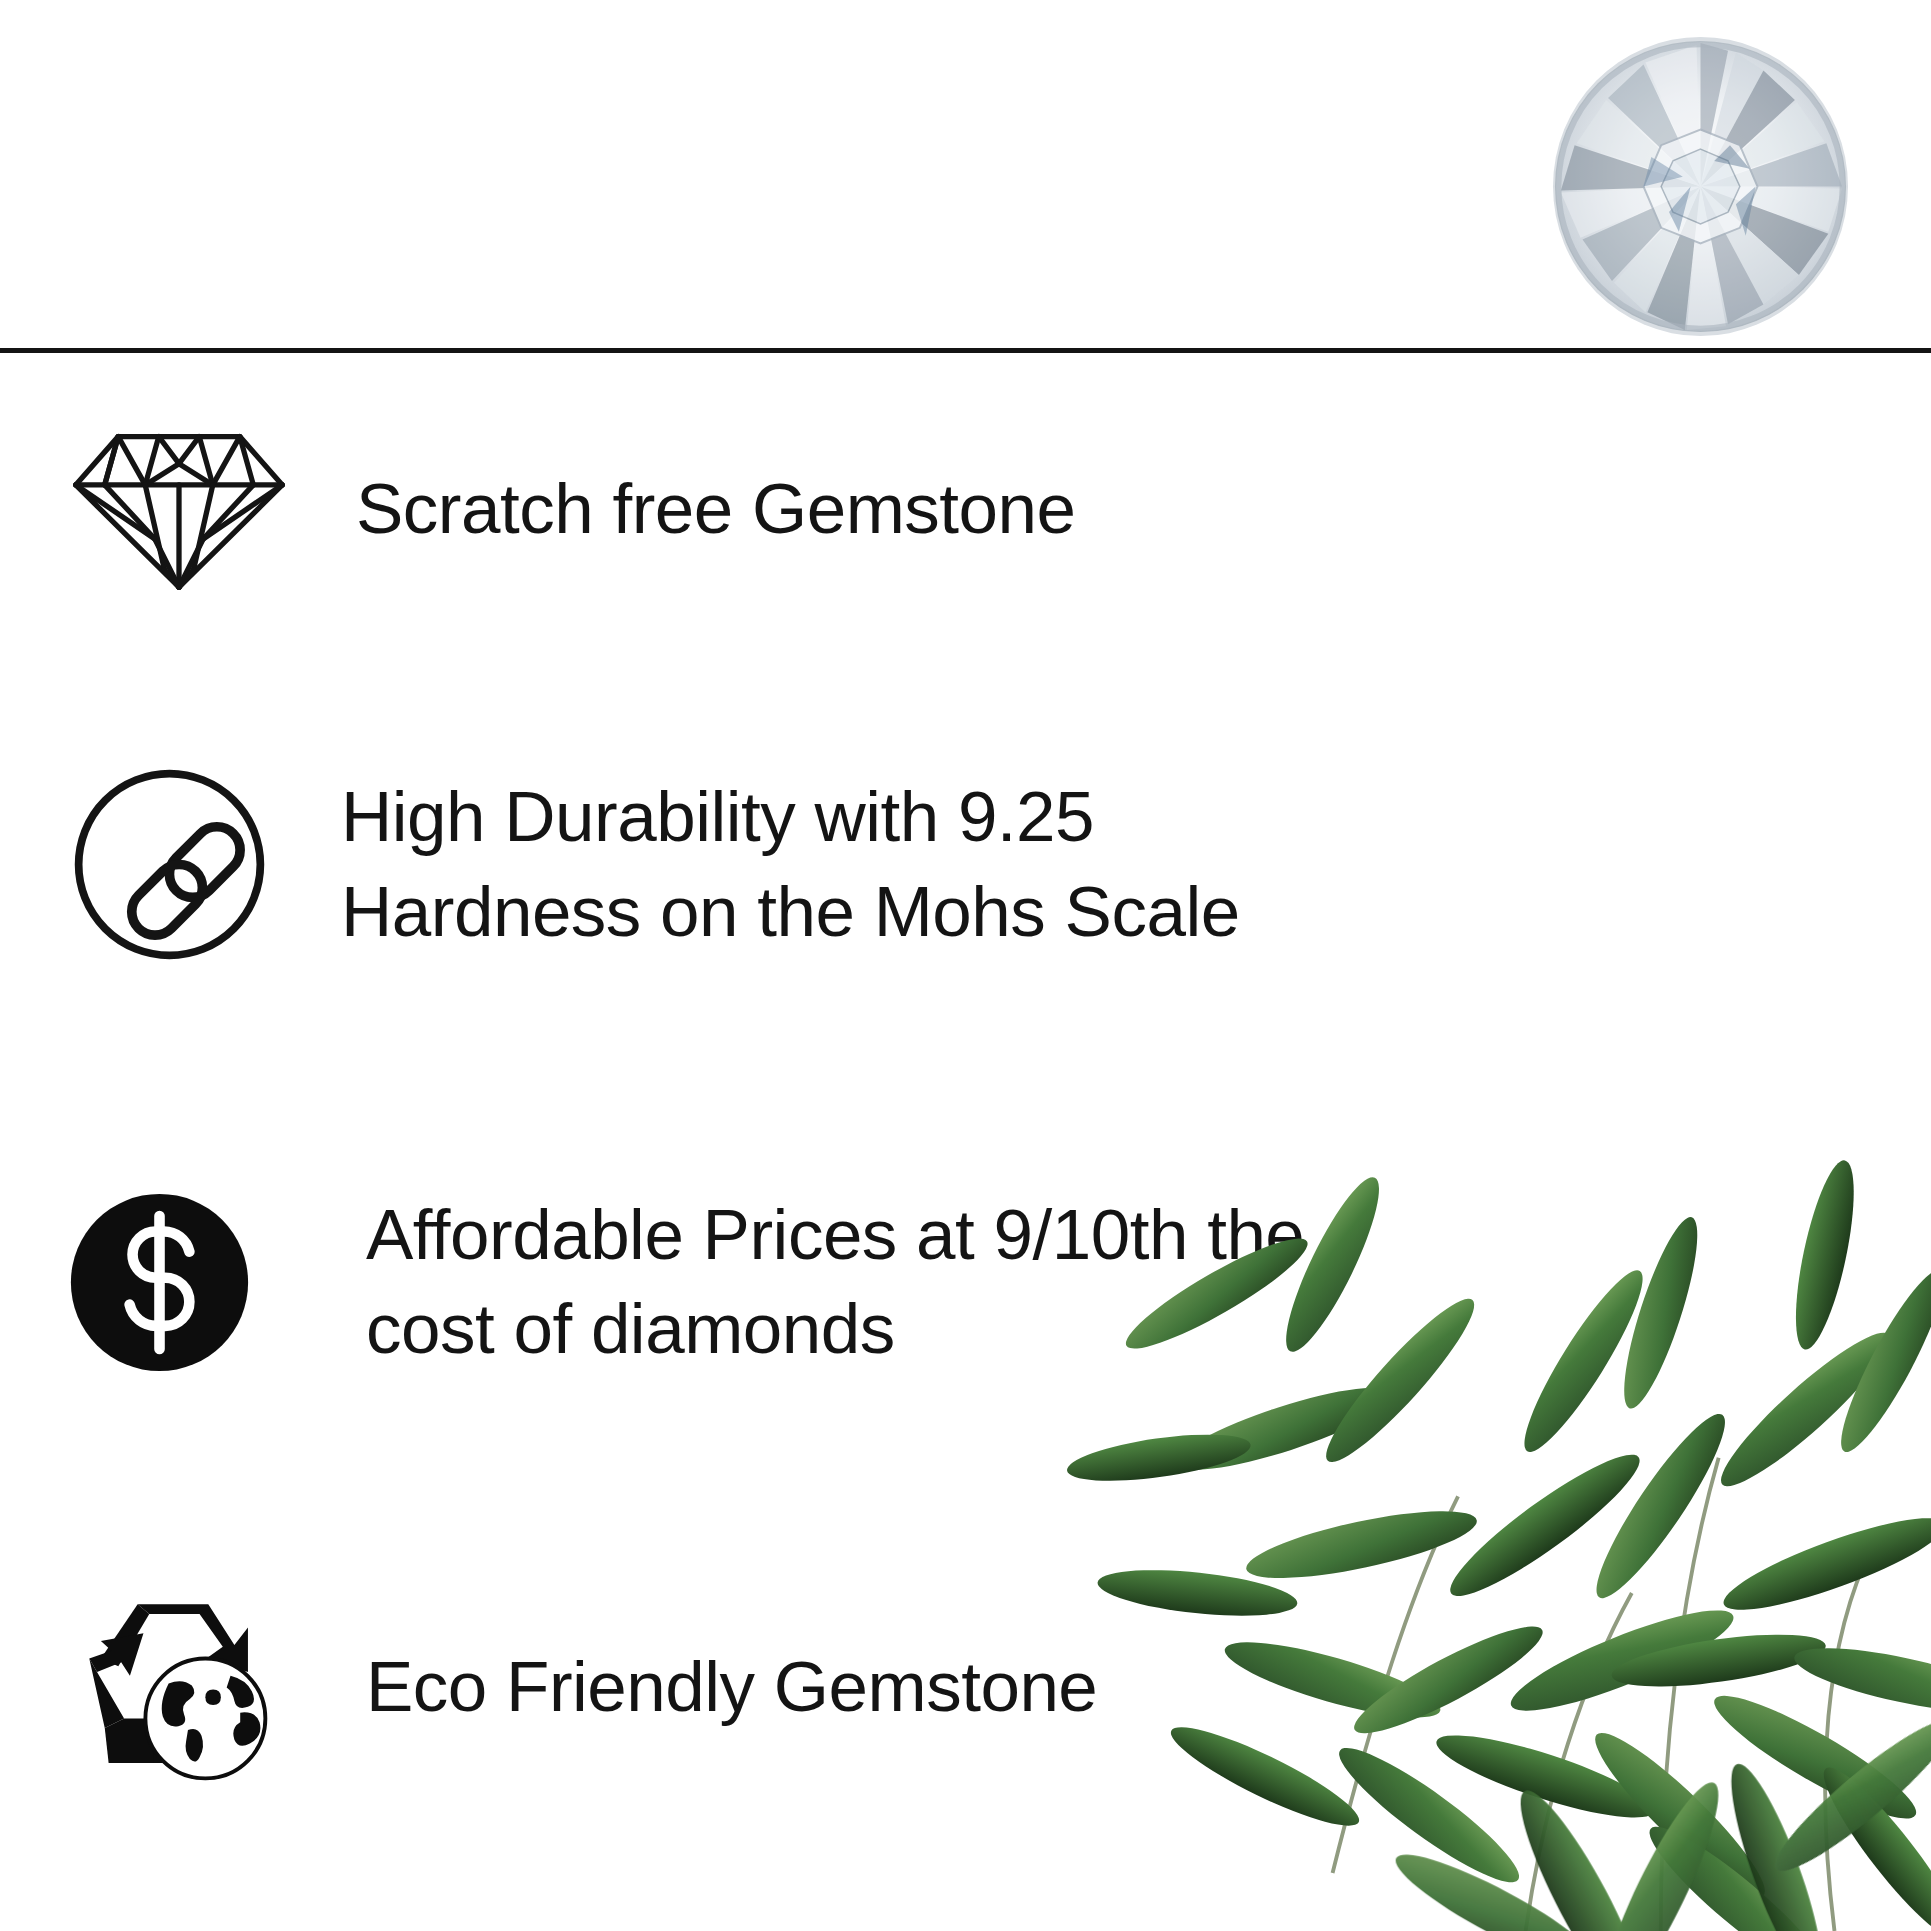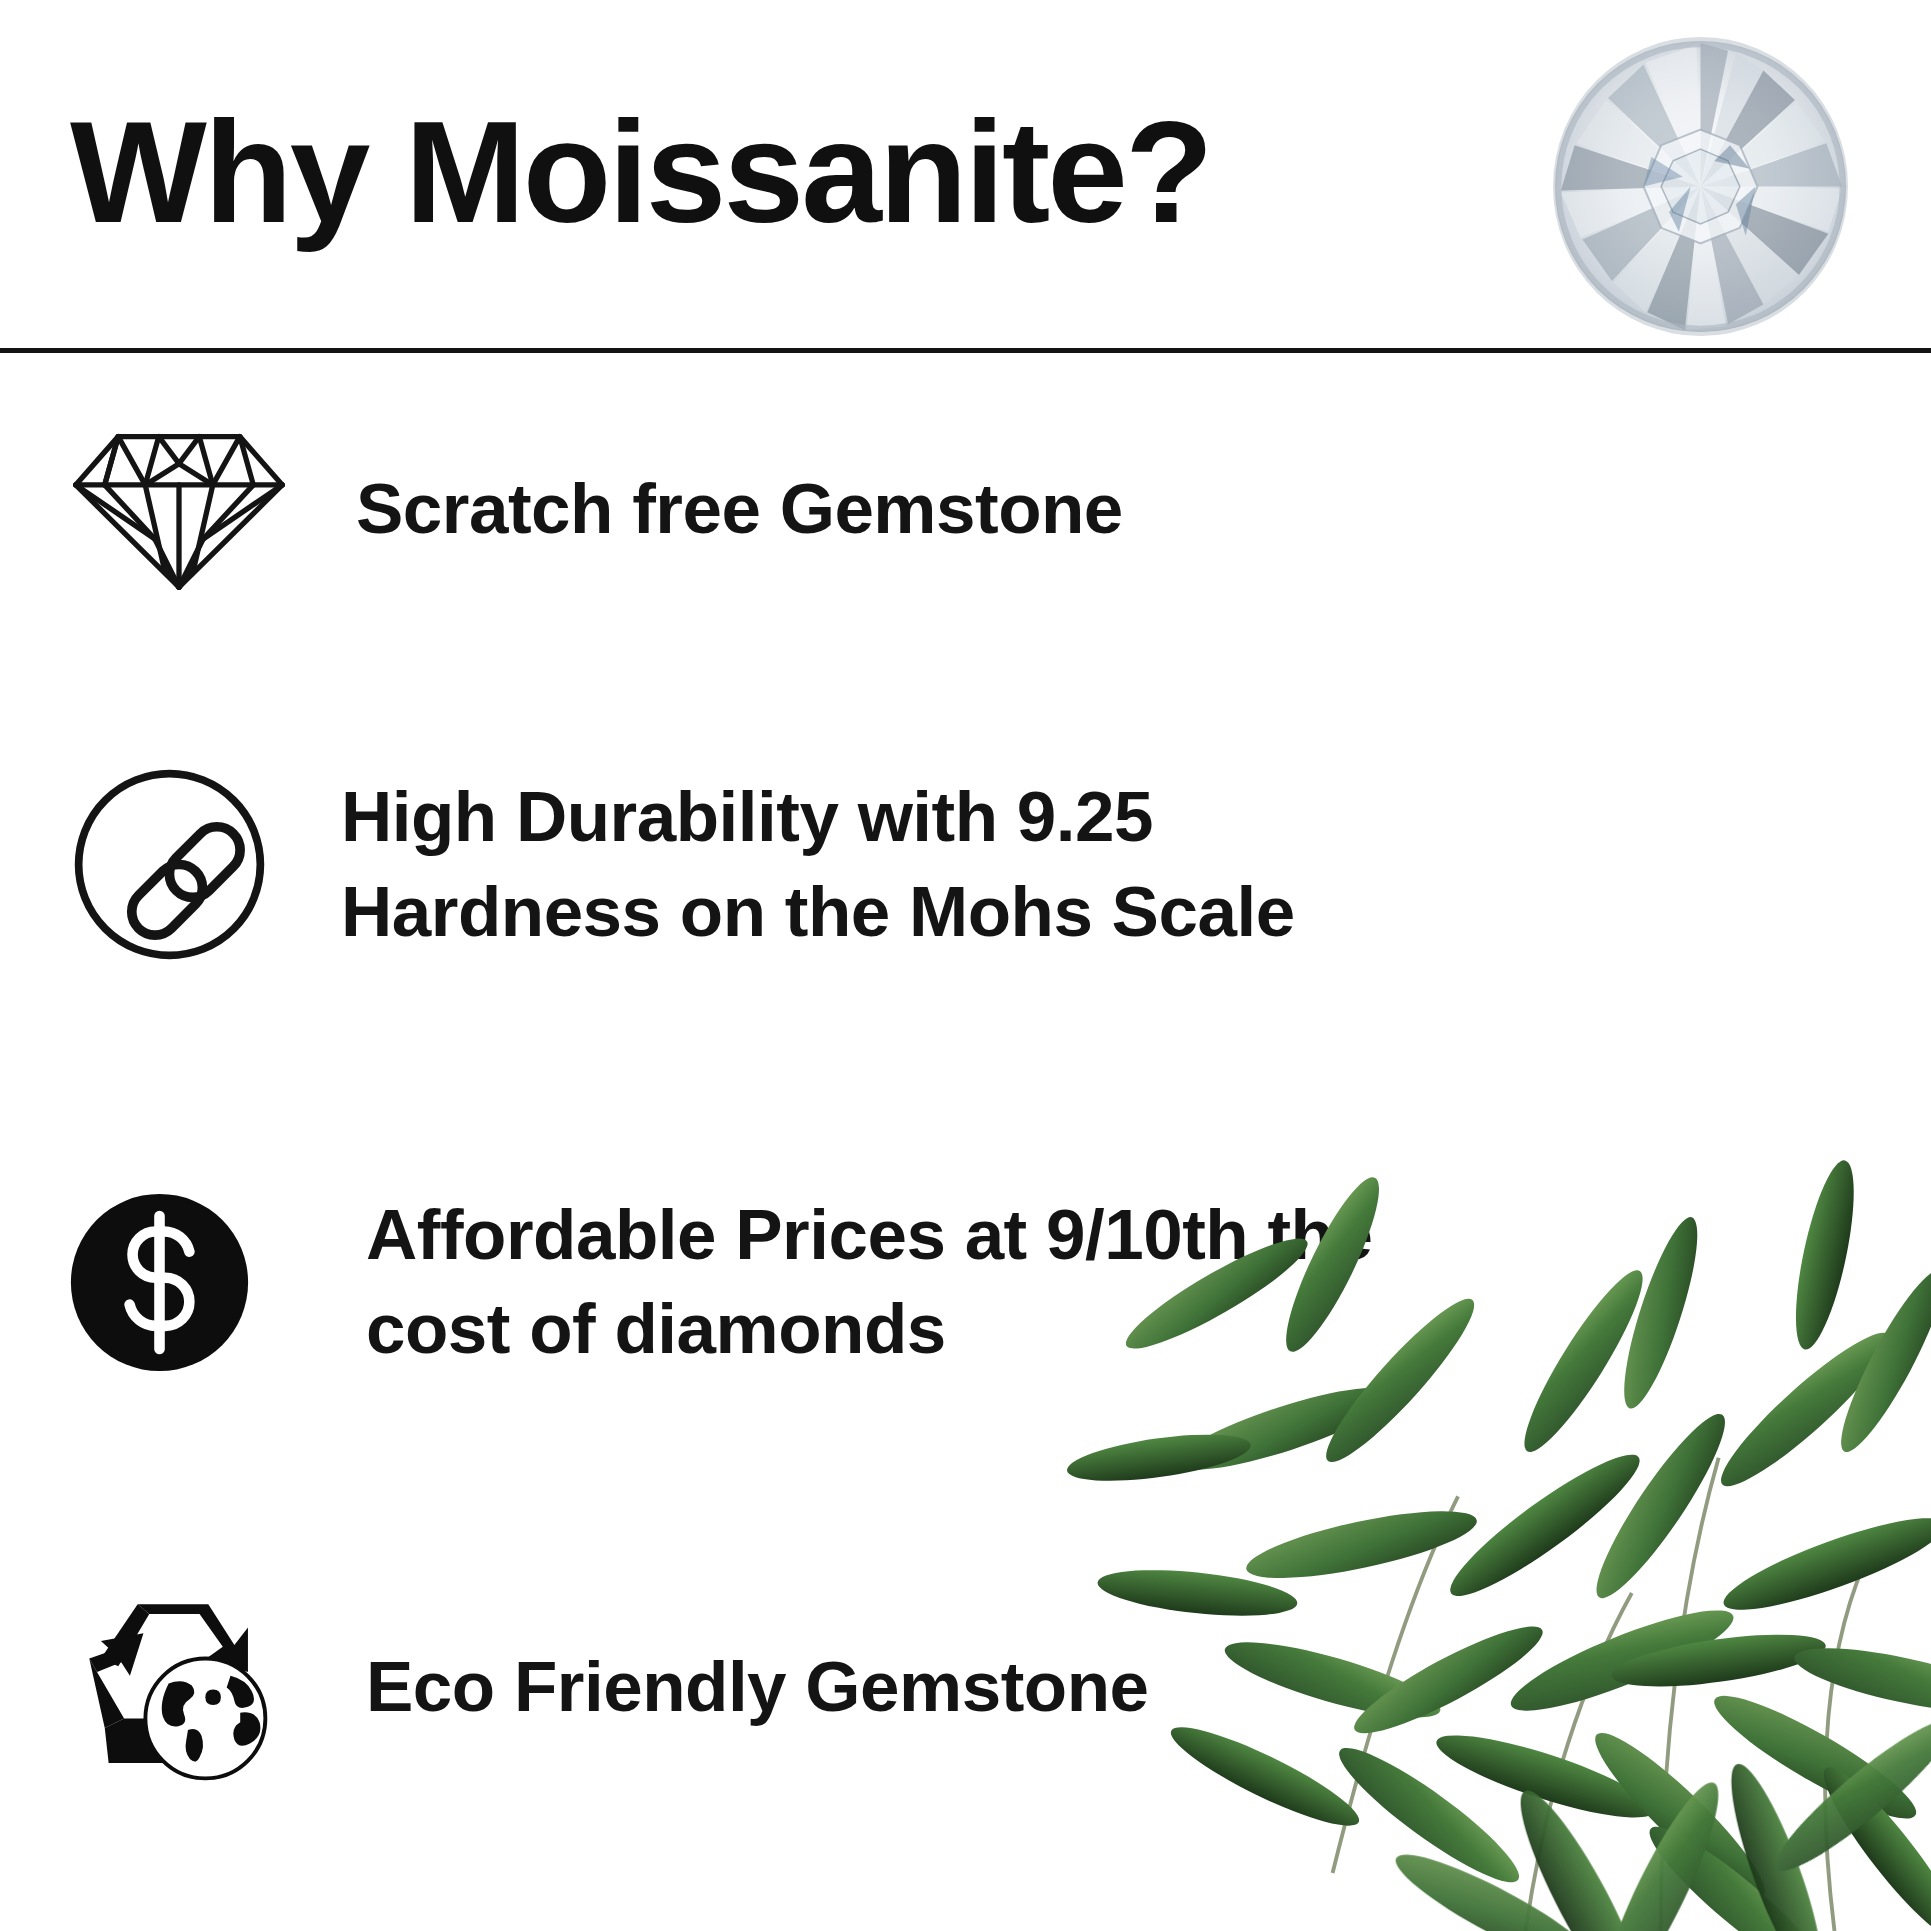--- a/index.html
+++ b/index.html
@@ -58,21 +58,21 @@
   }
   .row-icon {
     width:261px;
     flex:0 0 261px;
     display:flex;
     align-items:center;
     justify-content:flex-start;
   }
   .row-text {
     font-size:71px;
-    font-weight:700;
+    font-weight:400;
     color:#141414;
     line-height:1.33;
     letter-spacing:-0.5px;
     white-space:pre-line;
   }
 
   #row-1 { top:425px;  }
   #row-2 { top:763px;  }
   #row-3 { top:1188px; }
   #row-4 { top:1583px; }
@@ -93,21 +93,20 @@
   }
   .foliage svg { display:block; width:100%; height:100%; }
 </style>
 </head>
 <body>
 
 <div class="page">
 
   <div class="header">
 
-    <div class="title">Why Moissanite?</div>
 
     <div class="diamond-photo">
       <svg viewBox="0 0 300 300" xmlns="http://www.w3.org/2000/svg">
         <defs>
           <radialGradient id="gstone" cx="50%" cy="46%" r="62%">
             <stop offset="0%" stop-color="#ffffff"></stop>
             <stop offset="42%" stop-color="#eef1f4"></stop>
             <stop offset="78%" stop-color="#cfd6dd"></stop>
             <stop offset="100%" stop-color="#b9c2cb"></stop>
           </radialGradient>

